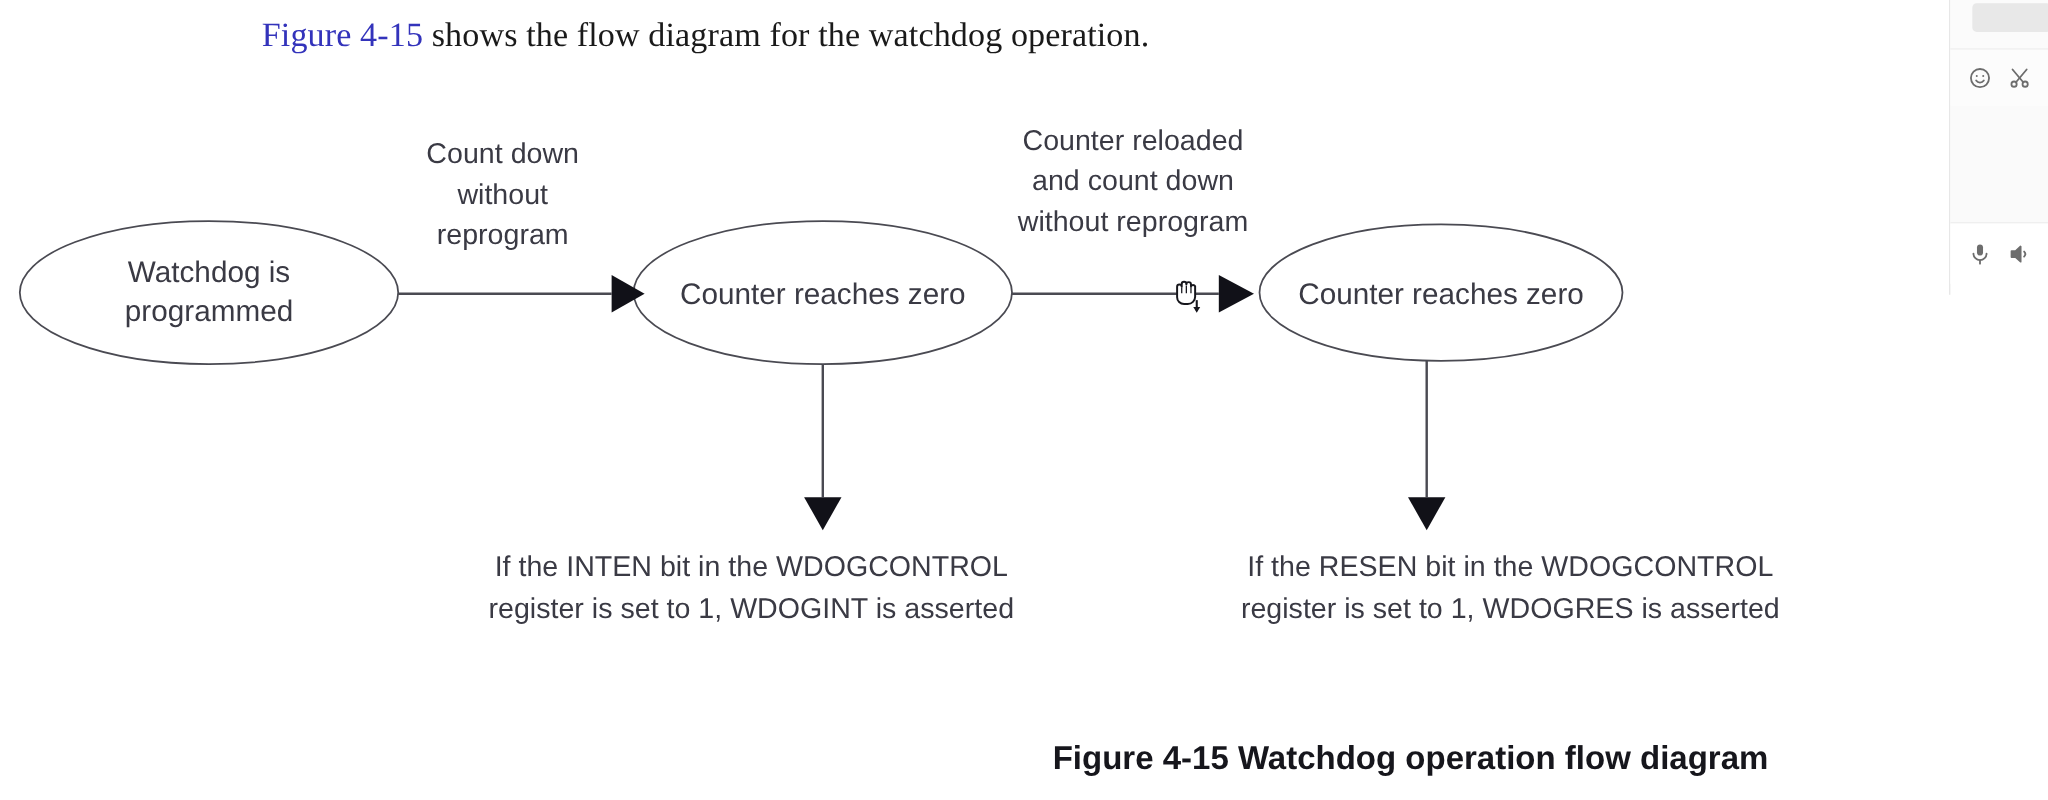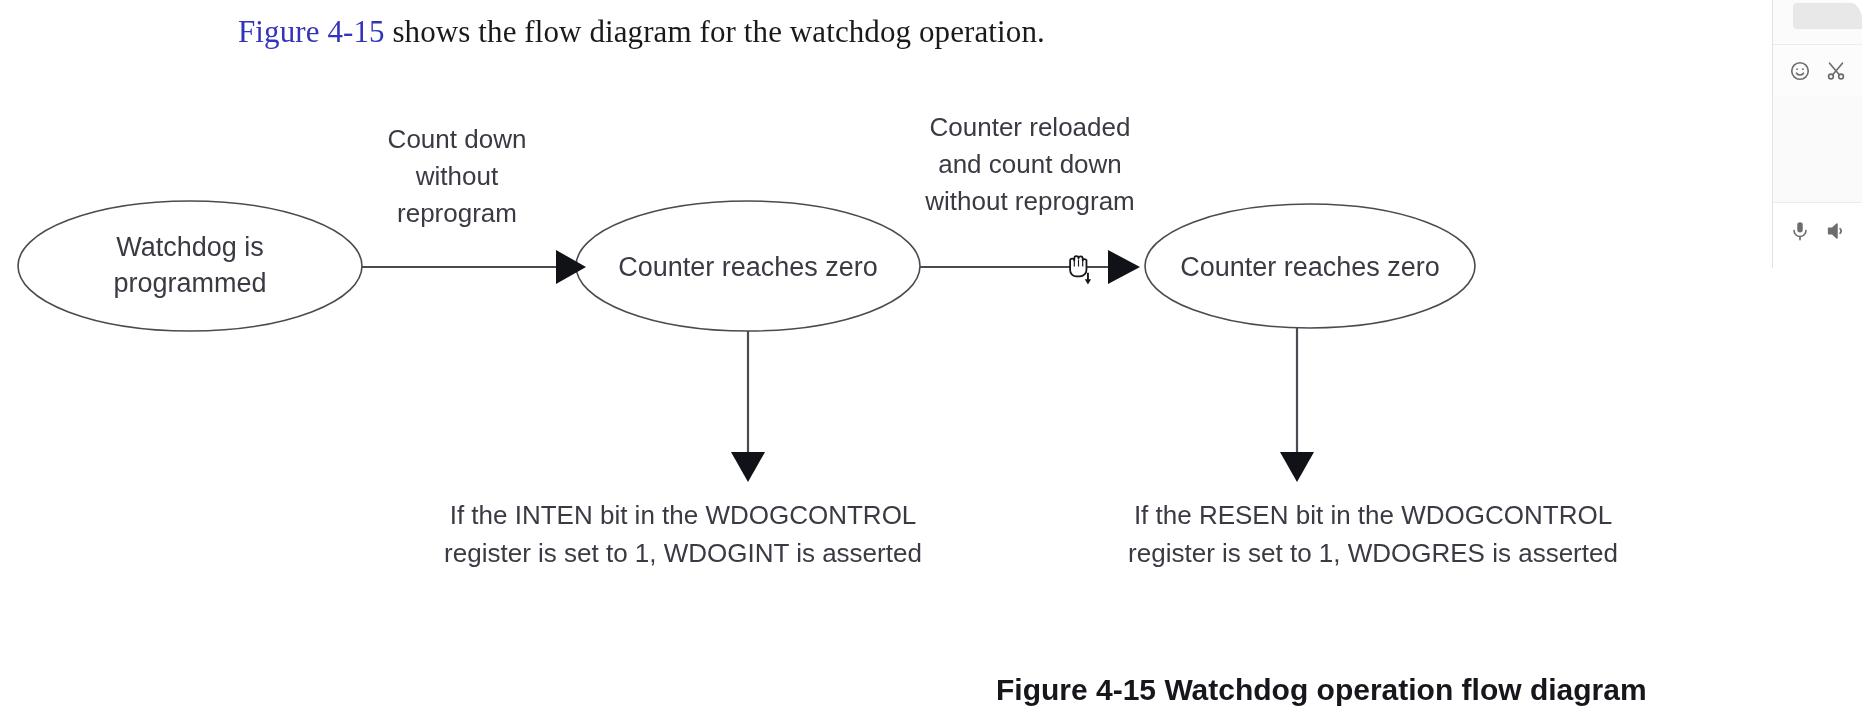--- a/index.html
+++ b/index.html
@@ -7,21 +7,20 @@
     padding: 0;
     background: #ffffff;
   }
   #page {
     position: relative;
     width: 1862px;
     height: 727px;
     background: #ffffff;
     overflow: hidden;
     font-family: "Liberation Sans", sans-serif;
-    border-radius: 19px;
   }
 
   
   #intro-line {
     position: absolute;
     left: 238px;
     top: 14px;
     font-family: "Liberation Serif", serif;
     font-size: 31px;
     color: #1a1a1a;
@@ -71,21 +70,20 @@
   
   #figure-caption {
     position: absolute;
     left: 957px;
     top: 673px;
     font-family: "Liberation Sans", sans-serif;
     font-weight: bold;
     font-size: 30px;
     color: #16161c;
     white-space: nowrap;
-    margin-left: 39px;
   }
 
   
   #side-panel {
     position: absolute;
     left: 1772px;
     top: 0;
     width: 90px;
     height: 268px;
     background: #ffffff;

